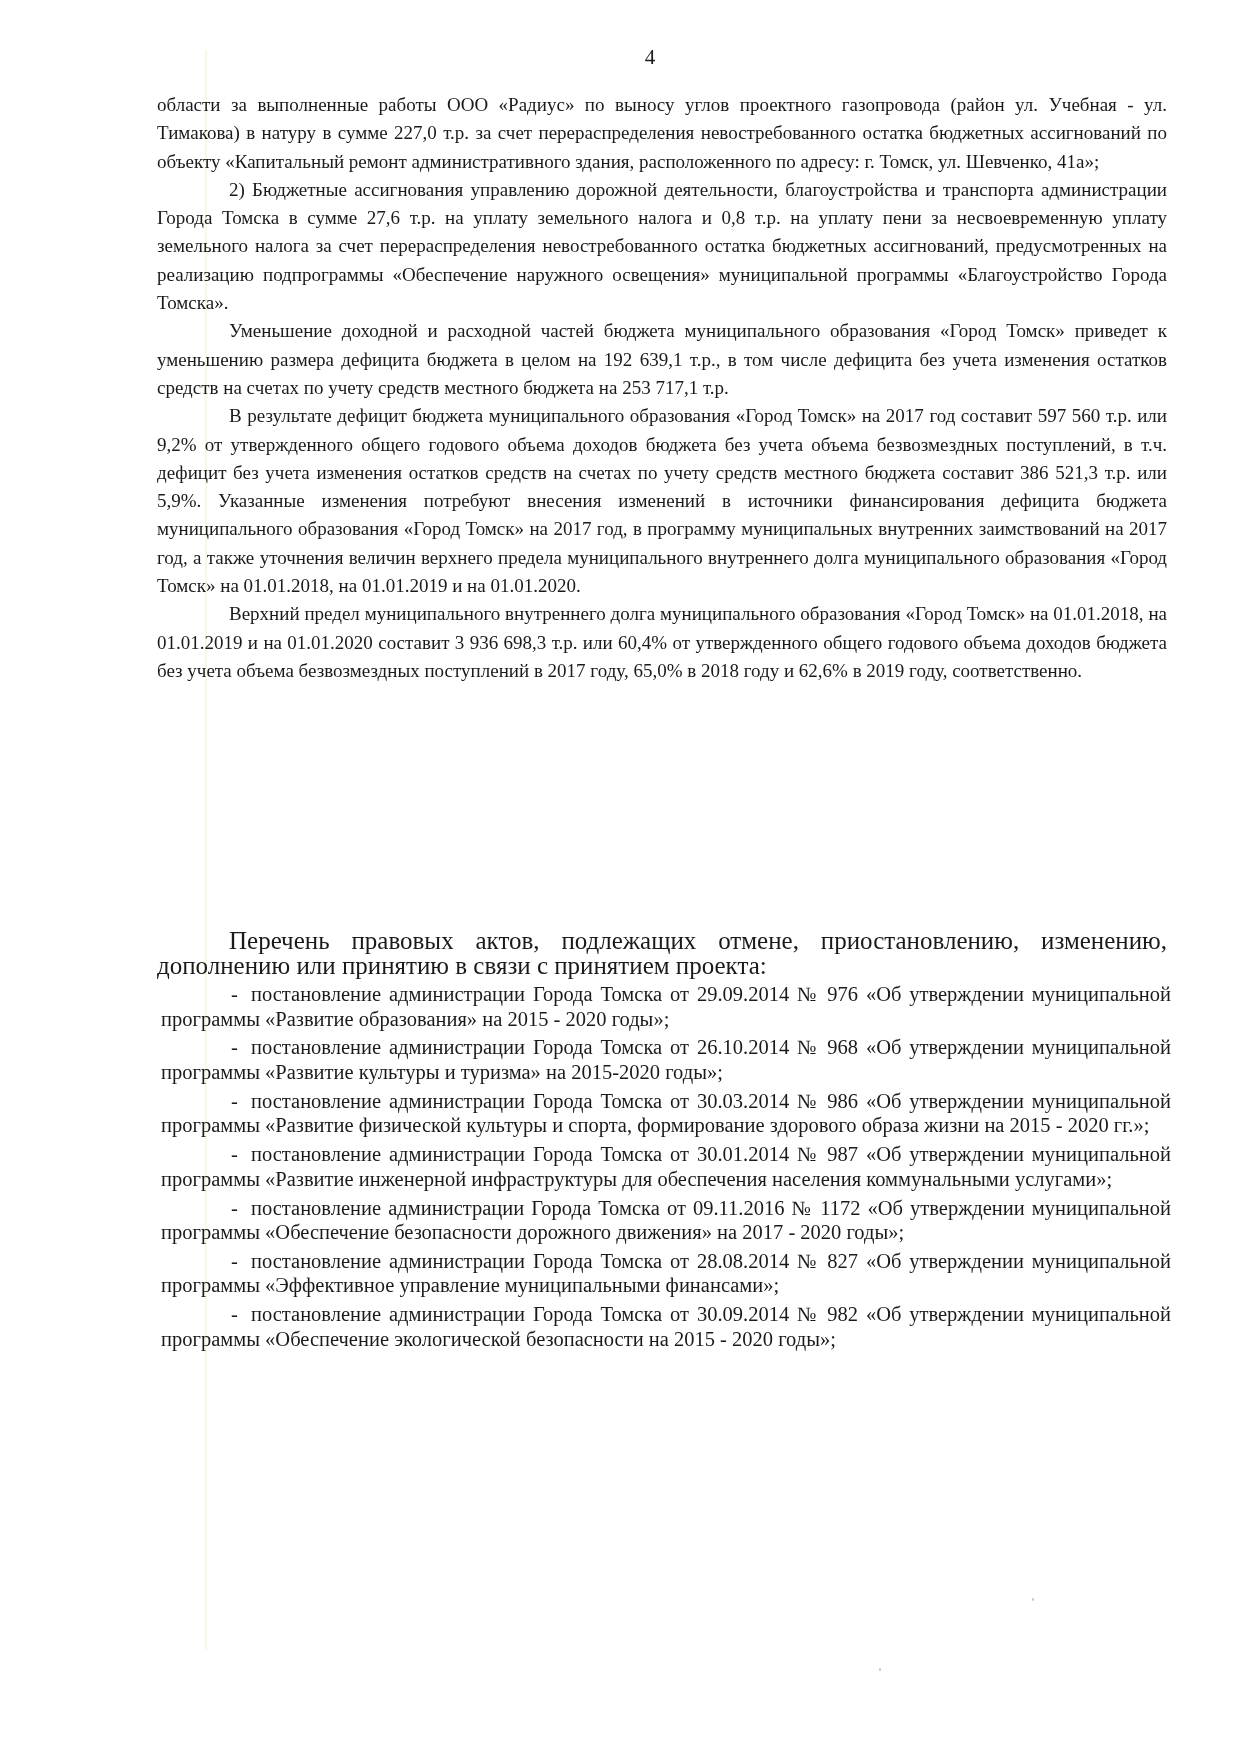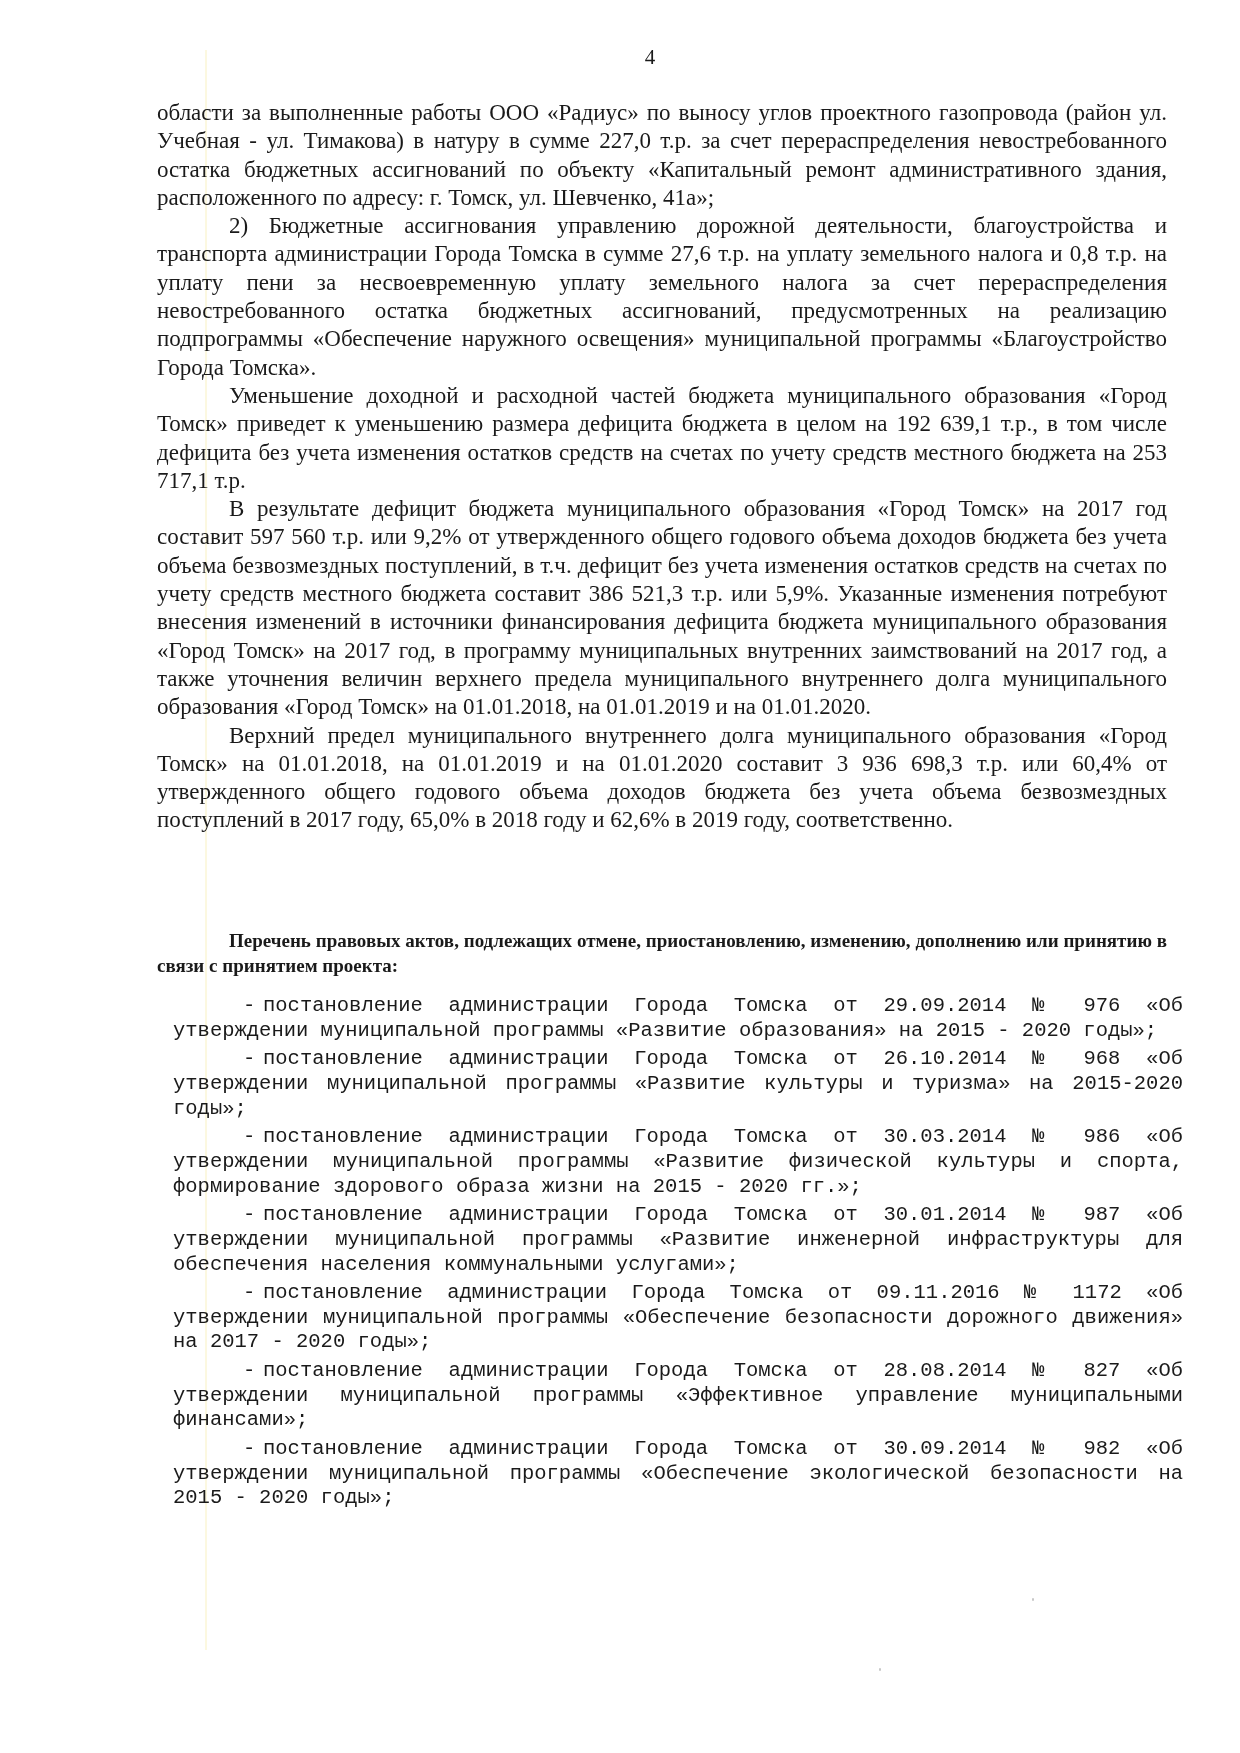--- a/index.html
+++ b/index.html
@@ -13,35 +13,35 @@
     position: absolute; left: 205px; top: 50px; width: 2px; height: 1600px;
     background: #fbf6d8; opacity: 0.8;
   }
   .speck { position: absolute; width: 2px; height: 3px; background: #c8c8c8; border-radius: 1px; }
   .page-number {
     position: absolute; left: 0; width: 1240px; top: 44px;
     text-align: center; font-size: 21px; line-height: 26px;
     margin-left: 30px;
   }
   .body-text {
-    position: absolute; left: 157px; top: 99px; width: 1010px;
-    font-size: 23px; line-height: 28.3px;
+    position: absolute; left: 157px; top: 91px; width: 1010px;
+    font-size: 19px; line-height: 28.3px;
     text-align: justify;
   }
   .body-text p { margin: 0; text-indent: 0; }
   .body-text p.indent { text-indent: 72px; }
   .heading {
     position: absolute; left: 157px; top: 928px; width: 1010px;
-    font-size: 19px; line-height: 25px; font-weight: bold;
+    font-size: 25px; line-height: 25px; font-weight: normal;
     text-align: justify; text-indent: 72px;
   }
   .acts-list {
     position: absolute; left: 157px; top: 978px; width: 1010px;
     font-size: 20.5px; line-height: 24.6px; text-align: justify;
-    margin: 16px; padding: 0; list-style: none; font-family: Liberation Mono, monospace;
+    margin: 4px; padding: 0; list-style: none;
   }
   .acts-list li { margin: 0 0 4.2px 0; text-indent: 70px; }
   .acts-list .dash { display: inline-block; width: 20px; text-indent: 0; }
 </style>
 </head>
 <body>
 
 <div class="page">
   <div class="scan-line"></div>
   <div class="speck" style="left:1032px; top:1598px;"></div>

